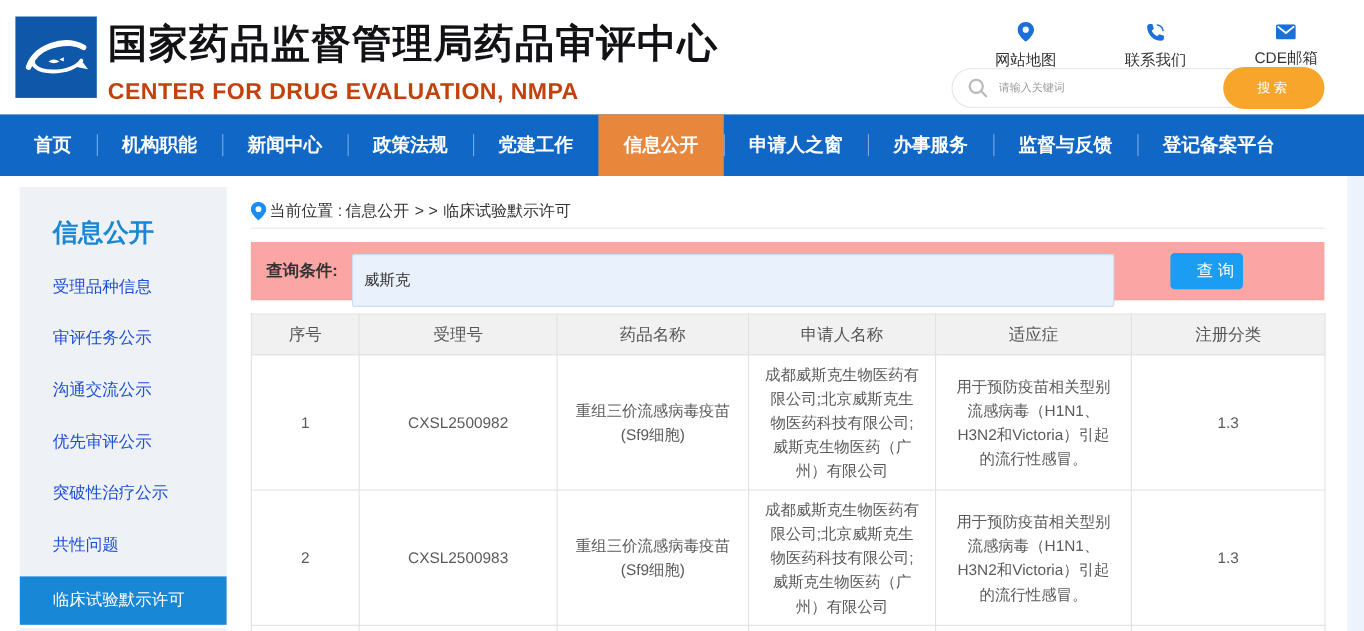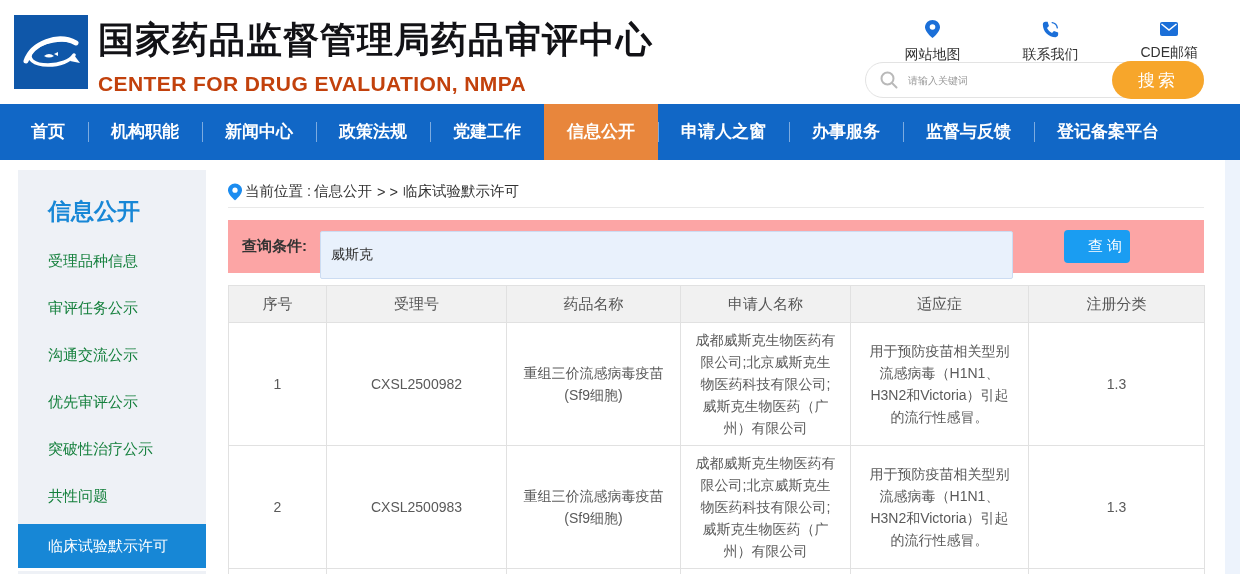--- a/index.html
+++ b/index.html
@@ -17,41 +17,41 @@
   .qlink { display: flex; align-items: center; gap: 8px; font-size: 14px; color: #333; cursor: pointer; white-space: nowrap; flex-direction: column; }
   .qlink svg { display: block; }
 
   .searchbar { position: absolute; top: 62px; left: 865px; width: 339px; height: 36px; background: #fff;
                border: 1px solid #e3e3e3; border-radius: 18px; display: flex; align-items: center; }
   .searchbar svg { margin-left: 14px; flex: 0 0 auto; }
   .search-input { flex: 1; border: none; outline: none; background: transparent; padding: 0 8px 0 10px;
                   font-size: 10px; color: #333; font-family: "Liberation Sans", sans-serif; }
   .search-input::placeholder { color: #9a9a9a; }
   .search-btn { flex: 0 0 auto; width: 92px; height: 38px; margin: -1px -1px -1px 0; border: none; border-radius: 19px;
-                background: #f7a62b; color: #fff; font-size: 17px; letter-spacing: 3px; cursor: pointer;
+                background: #f7a62b; color: #fff; font-size: 12px; letter-spacing: 3px; cursor: pointer;
                 font-family: "Liberation Sans", sans-serif; }
 
   
   .nav { position: absolute; top: 104px; left: 0; width: 1240px; height: 56px; background: #1167c6;
          display: flex; align-items: stretch; padding-left: 8px; }
   .nav-item { position: relative; line-height: 56px; padding: 0 23px; color: #fff; font-size: 17px;
               font-weight: bold; cursor: pointer; white-space: nowrap; }
   .nav-item:not(:first-child)::before { content: ""; position: absolute; left: 0; top: 18px; height: 20px;
               width: 1px; background: rgba(255,255,255,0.45); }
   .nav-item.active { background: #e8863c; }
   .nav-item.active::before { display: none; }
 
   
   .right-strip { position: absolute; left: 1225px; top: 160px; width: 15px; height: 414px; background: #edf3fc; }
 
   
   .sidebar { position: absolute; left: 18px; top: 170px; width: 188px; height: 396px; background: #eef1f6; }
   .sidebar-title { padding: 26px 0 0 30px; font-size: 23px; font-weight: bold; color: #1787d6; }
   .sidebar-menu { margin-top: 10px; }
-  .sidebar-item { height: 47px; line-height: 47px; padding-left: 30px; font-size: 15px; color: #15803d;
+  .sidebar-item { height: 47px; line-height: 47px; padding-left: 30px; font-size: 15px; color: #1d4ed8;
                   cursor: pointer; white-space: nowrap; }
   .sidebar-item.active { background: #1787d6; color: #fff; height: 44px; line-height: 44px; margin-top: 5px; }
   .sidebar-extra { position: absolute; left: 18px; top: 571px; width: 188px; height: 3px; background: #eef1f6; }
 
   
   .content { position: absolute; left: 228px; top: 160px; width: 976px; }
 
   .breadcrumb { margin-top: 16px; height: 32px; display: flex; align-items: center; gap: 3px;
                 border-bottom: 1px solid #e9e9e9; font-size: 14.5px; color: #333; }
   .breadcrumb svg { flex: 0 0 auto; }

